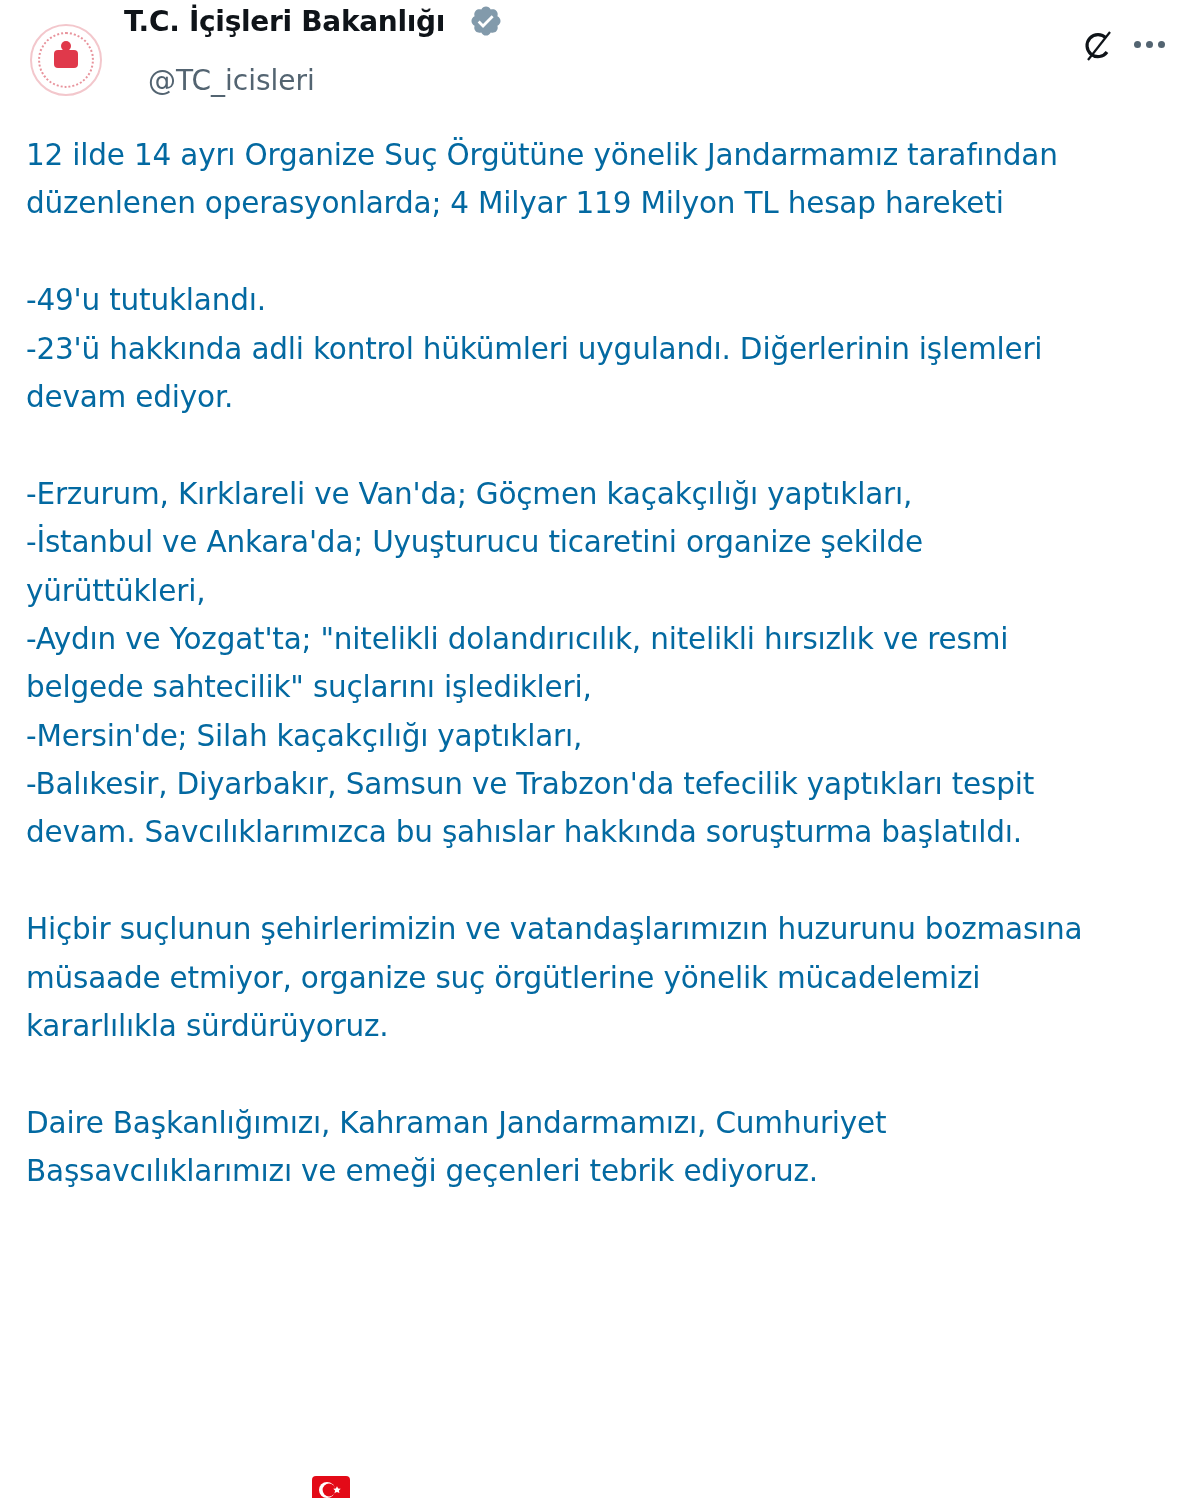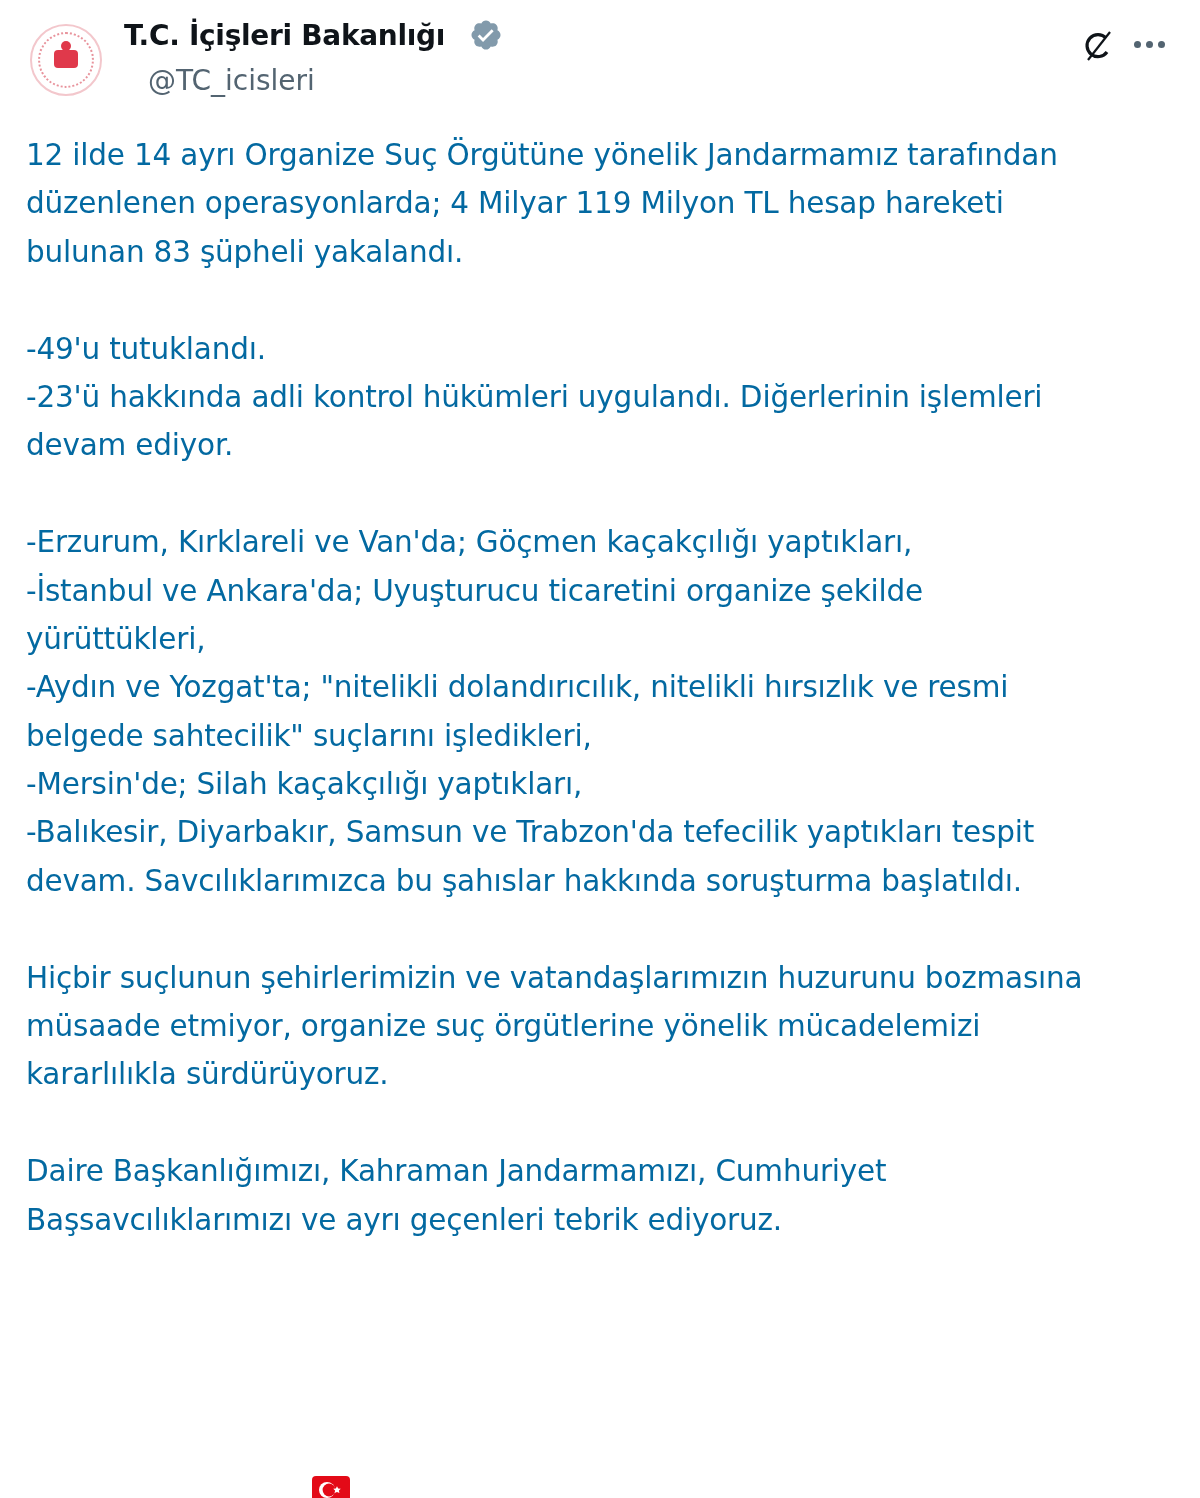--- a/index.html
+++ b/index.html
@@ -3,21 +3,21 @@
 <meta charset="utf-8">
 <style>
   html, body { margin:0; padding:0; background:#ffffff; }
   body { width:1200px; height:1498px; position:relative; overflow:hidden;
          font-family:"DejaVu Sans","Liberation Sans",sans-serif; color:#0f1419; }
   .avatar { position:absolute; left:30px; top:24px; width:72px; height:72px; border-radius:50%;
             background:#fff; border:2px solid #f3c7cc; box-sizing:border-box; }
   .avatar .ring { position:absolute; inset:6px; border-radius:50%; border:2px dotted #e8939c; }
   .avatar .emblem { position:absolute; left:22px; top:24px; width:24px; height:18px; background:#e0394b; border-radius:4px; }
   .avatar .dot { position:absolute; left:29px; top:15px; width:10px; height:10px; border-radius:50%; background:#e0394b; }
-  .name-row { position:absolute; left:124px; top:18px; display:flex; align-items:center; gap:24px; }
+  .name-row { position:absolute; left:124px; top:4px; display:flex; align-items:center; gap:24px; }
   .display-name { font-size:28px; font-weight:bold; color:#0f1419; letter-spacing:-0.3px; }
   .verified { width:34px; height:34px; }
   .handle { position:absolute; left:124px; top:64px; font-size:28px; color:#536471;margin-left:24px; }
   .grok-btn { position:absolute; left:1078px; top:26px; width:40px; height:40px; }
   .more-btn { position:absolute; left:1134px; top:34px; width:34px; height:20px; display:flex; align-items:center; gap:5px; }
   .more-btn span { width:7px; height:7px; border-radius:50%; background:#536471; display:block; }
   .body { position:absolute; left:26px; top:131px; width:1160px; font-size:29.5px; line-height:48.4px; color:#0369a1; letter-spacing:-0.2px; }
   .line { display:block; white-space:nowrap; height:48.4px; }
   .gap { display:block; height:48.4px; }
   .hashtag-row { position:absolute; left:26px; top:1442px; font-size:29.5px; line-height:48px; display:flex; align-items:center; }
@@ -49,41 +49,40 @@
   <div class="more-btn">
     <span></span>
     <span></span>
     <span></span>
   </div>
 </div>
 
 <div class="body">
   <span class="line">12 ilde 14 ayrı Organize Suç Örgütüne yönelik Jandarmamız tarafından</span>
   <span class="line">düzenlenen operasyonlarda; 4 Milyar 119 Milyon TL hesap hareketi</span>
-  <span class="line">bulunan 83 şüpheli yakalandı.</span>
   <span class="gap"></span>
   <span class="line">-49'u tutuklandı.</span>
   <span class="line">-23'ü hakkında adli kontrol hükümleri uygulandı. Diğerlerinin işlemleri</span>
   <span class="line">devam ediyor.</span>
   <span class="gap"></span>
   <span class="line">-Erzurum, Kırklareli ve Van'da; Göçmen kaçakçılığı yaptıkları,</span>
   <span class="line">-İstanbul ve Ankara'da; Uyuşturucu ticaretini organize şekilde</span>
   <span class="line">yürüttükleri,</span>
   <span class="line">-Aydın ve Yozgat'ta; "nitelikli dolandırıcılık, nitelikli hırsızlık ve resmi</span>
   <span class="line">belgede sahtecilik" suçlarını işledikleri,</span>
   <span class="line">-Mersin'de; Silah kaçakçılığı yaptıkları,</span>
   <span class="line">-Balıkesir, Diyarbakır, Samsun ve Trabzon'da tefecilik yaptıkları tespit</span>
   <span class="line">devam. Savcılıklarımızca bu şahıslar hakkında soruşturma başlatıldı.</span>
   <span class="gap"></span>
   <span class="line">Hiçbir suçlunun şehirlerimizin ve vatandaşlarımızın huzurunu bozmasına</span>
   <span class="line">müsaade etmiyor, organize suç örgütlerine yönelik mücadelemizi</span>
   <span class="line">kararlılıkla sürdürüyoruz.</span>
   <span class="gap"></span>
   <span class="line">Daire Başkanlığımızı, Kahraman Jandarmamızı, Cumhuriyet</span>
-  <span class="line">Başsavcılıklarımızı ve ayrı geçenleri tebrik ediyoruz.</span>
+  <span class="line">Başsavcılıklarımızı ve emeği geçenleri tebrik ediyoruz.</span>
 </div>
 
 <div class="hashtag-row">
   <span class="hashtag">#TürkiyeninHuzuru</span>
   <svg class="flag" viewBox="0 0 38 28">
     <rect x="0" y="0" width="38" height="28" rx="4" fill="#e30a17"></rect>
     <circle cx="15" cy="14" r="8" fill="#ffffff"></circle>
     <circle cx="17" cy="14" r="6.4" fill="#e30a17"></circle>
     <polygon fill="#ffffff" points="25,14 22.6,15.1 23.1,12.5 21.2,10.8 23.8,10.5 25,8.2 26.2,10.5 28.8,10.8 26.9,12.5 27.4,15.1" transform="translate(0,2)"></polygon>
   </svg>

